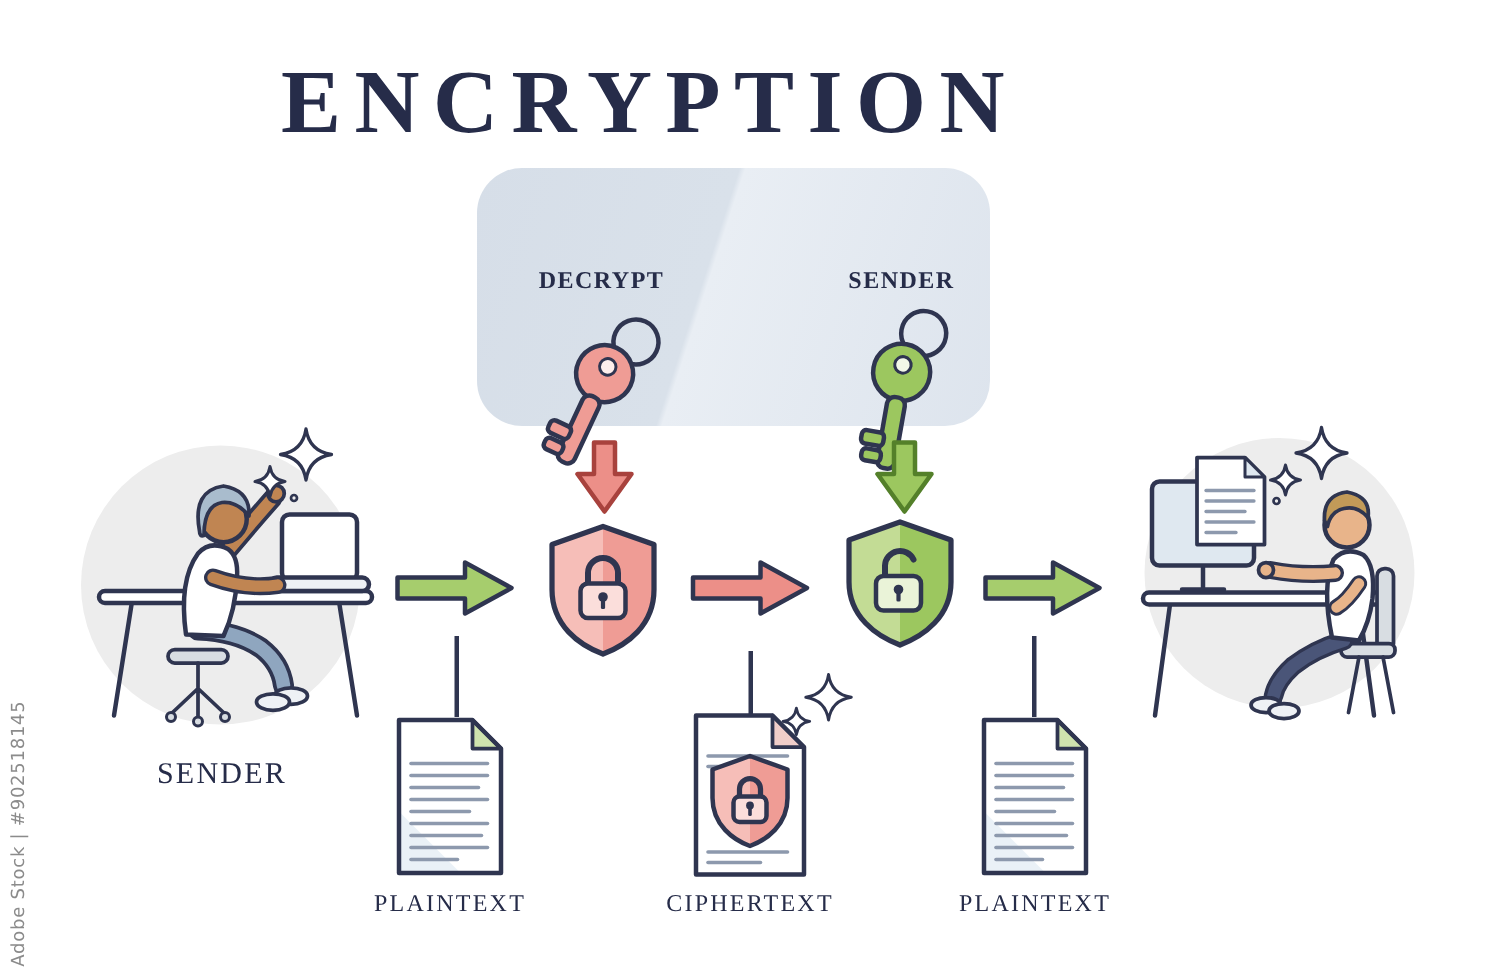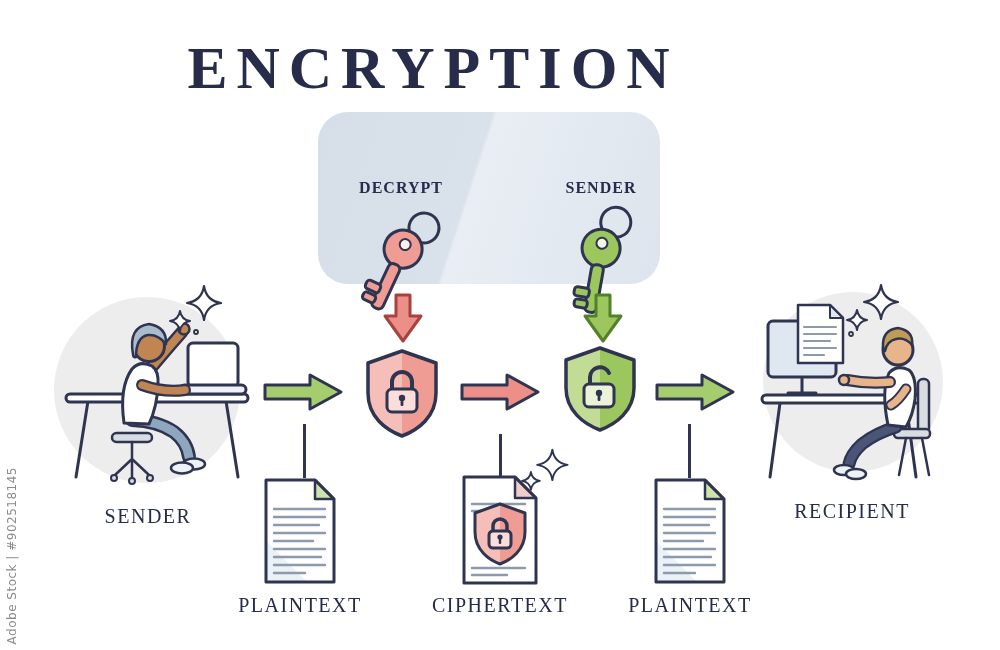--- a/index.html
+++ b/index.html
@@ -21,21 +21,21 @@
     font-size:15px; font-weight:700; line-height:20px; color:#262c49;
   }
   .keylabel {
     width:140px; text-align:center; font-size:16px; font-weight:700;
     letter-spacing:1px; color:#262c49;
   }
   .nodelabel {
     text-align:center; font-weight:400; color:#262c49; letter-spacing:1.5px;
   }
   .big { font-size:20px; }
-  .doc { font-size:20px; }
+  .doc { font-size:16px; }
   .connector { width:3px; background:#2f3550; }
   .bgcircle { background:#ededed; border-radius:50%; }
   .watermark {
     left:5px; bottom:6px; writing-mode:vertical-rl; transform:rotate(180deg);
     font-family:"DejaVu Sans", sans-serif; font-size:12px; color:#8b8b8b;
     letter-spacing:0.5px;
   }
 </style>
 </head>
 <body>
@@ -238,20 +238,19 @@
     <path d="M36 3 C37.5 13 43 18.5 53 20 C43 21.5 37.5 27 36 37 C34.5 27 29 21.5 19 20 C29 18.5 34.5 13 36 3 Z" fill="#ffffff" stroke="#2f3550" stroke-width="2.2" stroke-linejoin="round"></path>
     <path d="M12 28 C12.9 34 16 37.1 22 38 C16 38.9 12.9 42 12 48 C11.1 42 8 38.9 2 38 C8 37.1 11.1 34 12 28 Z" fill="#ffffff" stroke="#2f3550" stroke-width="2" stroke-linejoin="round"></path>
   </svg>
   <svg class="abs" style="left:845px;top:282px;" width="60" height="56" viewBox="0 0 60 56">
     <path d="M36 3 C37.5 13 43 18.5 53 20 C43 21.5 37.5 27 36 37 C34.5 27 29 21.5 19 20 C29 18.5 34.5 13 36 3 Z" fill="#ffffff" stroke="#2f3550" stroke-width="2.2" stroke-linejoin="round"></path>
     <path d="M12 28 C12.9 34 16 37.1 22 38 C16 38.9 12.9 42 12 48 C11.1 42 8 38.9 2 38 C8 37.1 11.1 34 12 28 Z" fill="#ffffff" stroke="#2f3550" stroke-width="2" stroke-linejoin="round"></path>
     <circle cx="6" cy="52" r="2" fill="none" stroke="#2f3550" stroke-width="1.8"></circle>
   </svg>
 
   <div class="abs nodelabel big" style="left:58px;top:505px;width:180px;">SENDER</div>
-  <div class="abs nodelabel big" style="left:752px;top:500px;width:200px;">RECIPIENT</div>
   <div class="abs nodelabel doc" style="left:230px;top:594px;width:140px;">PLAINTEXT</div>
   <div class="abs nodelabel doc" style="left:430px;top:594px;width:140px;text-align:center;">CIPHERTEXT</div>
   <div class="abs nodelabel doc" style="left:620px;top:594px;width:140px;">PLAINTEXT</div>
 
   <div class="abs watermark">Adobe Stock | #902518145</div>
 
 </div>
 
 </body></html>

